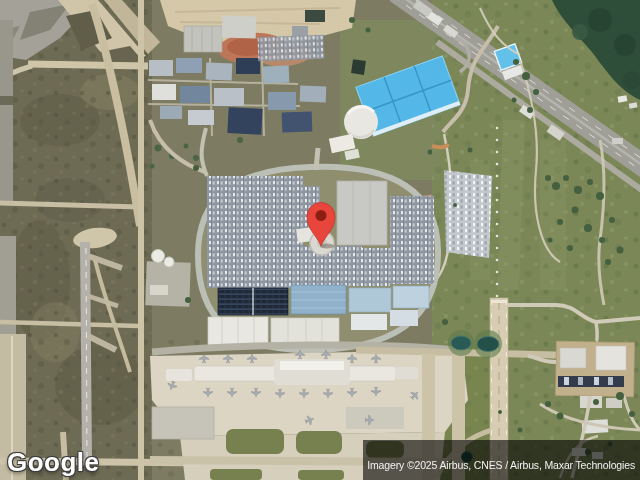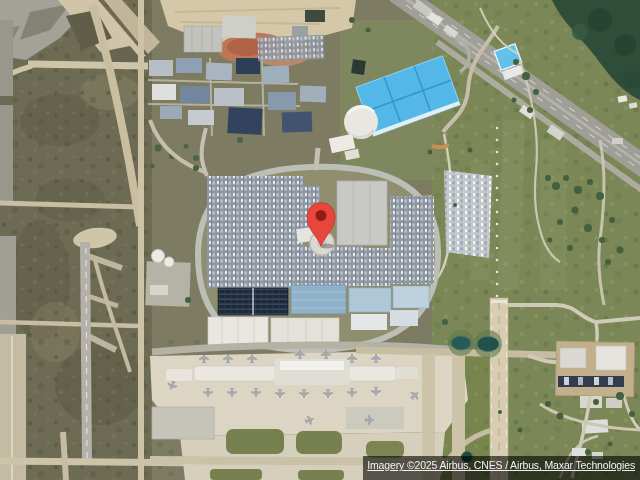--- a/index.html
+++ b/index.html
@@ -8,21 +8,21 @@
   .google-logo{
     position:absolute;left:7px;bottom:2px;z-index:5;
     font-size:26px;font-weight:700;color:#fff;letter-spacing:.5px;
     text-shadow:-1px -1px 0 #3e3e3e,1px -1px 0 #3e3e3e,-1px 1px 0 #3e3e3e,1px 1px 0 #3e3e3e,0 2px 4px rgba(0,0,0,.55);
     cursor:pointer;user-select:none;
   }
   .attribution{
     position:absolute;right:0;bottom:0;z-index:5;height:24px;
     background:rgba(0,0,0,.60);color:#f2f2f2;
     font-size:10.5px;line-height:18px;letter-spacing:-.15px;
-    padding:0 5px 0 4px;white-space:nowrap;text-decoration:underline;
+    padding:16px 5px 0 4px;white-space:nowrap;
   }
 </style>
 </head>
 <body>
 
 <div class="stage">
 <svg width="640" height="480" viewBox="0 0 640 480">
   <defs>
     <pattern id="cars" width="8" height="6" patternUnits="userSpaceOnUse">
       <rect width="8" height="6" fill="#8f97a2"></rect>
@@ -382,17 +382,18 @@
         <circle cx="368" cy="30" r="2.5"></circle>
   </g>
 
   <g>
     <ellipse cx="327" cy="246" rx="7" ry="2.6" fill="rgba(60,50,40,0.35)"></ellipse>
     <path d="M321,246 C316,234 307,229.5 307,216.5 A14,14 0 1 1 335,216.5 C335,229.5 326,234 321,246 Z" fill="#E8453C" stroke="#C1372B" stroke-width="0.8"></path>
     <circle cx="321" cy="215.5" r="5.5" fill="#8C1F12"></circle>
   </g>
 </svg>
 
+<div class="google-logo">Google</div>
 
 <div class="attribution">
   <span>Imagery ©2025 Airbus, CNES / Airbus, Maxar Technologies</span>
 </div>
 </div>
 
 </body></html>

